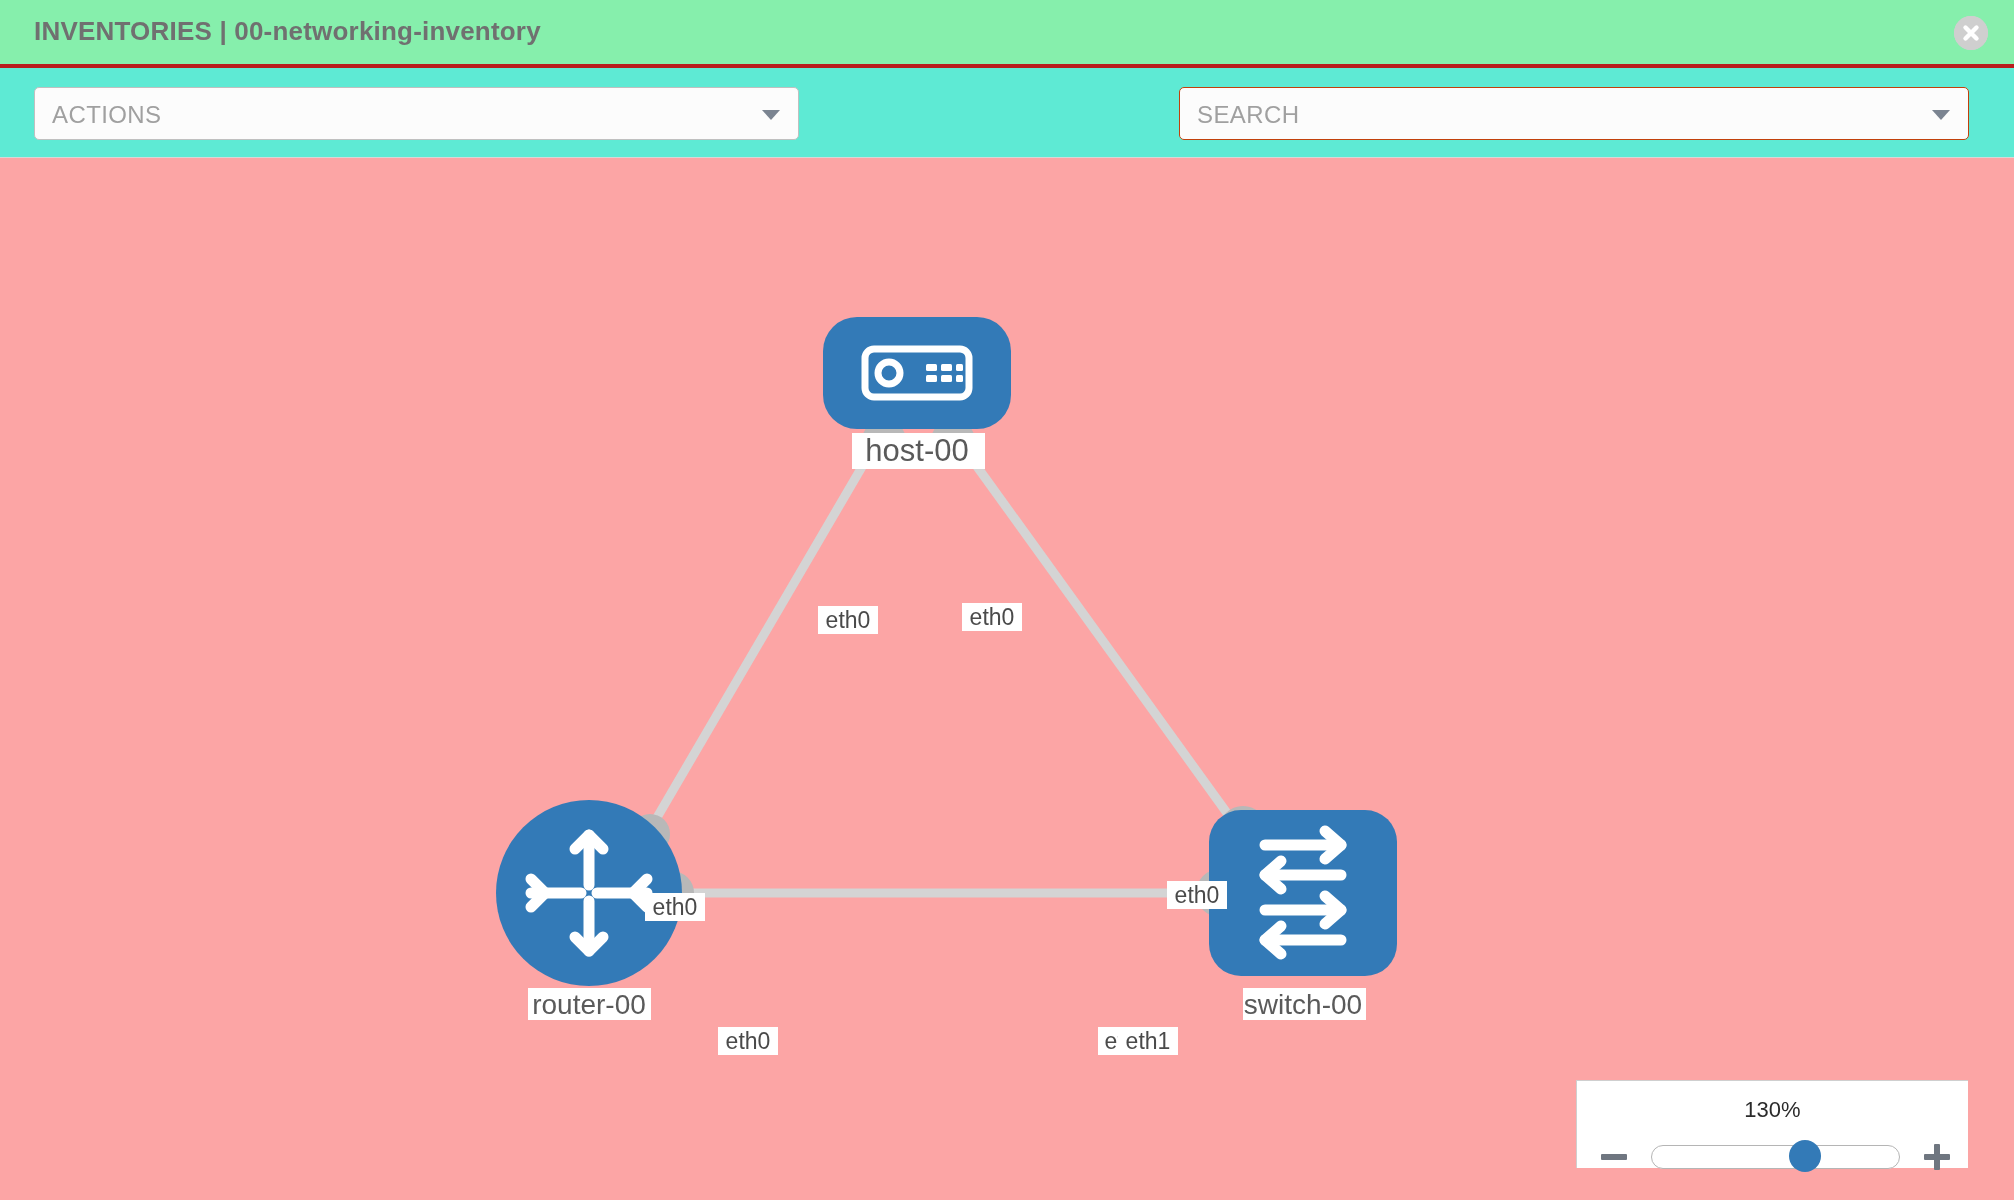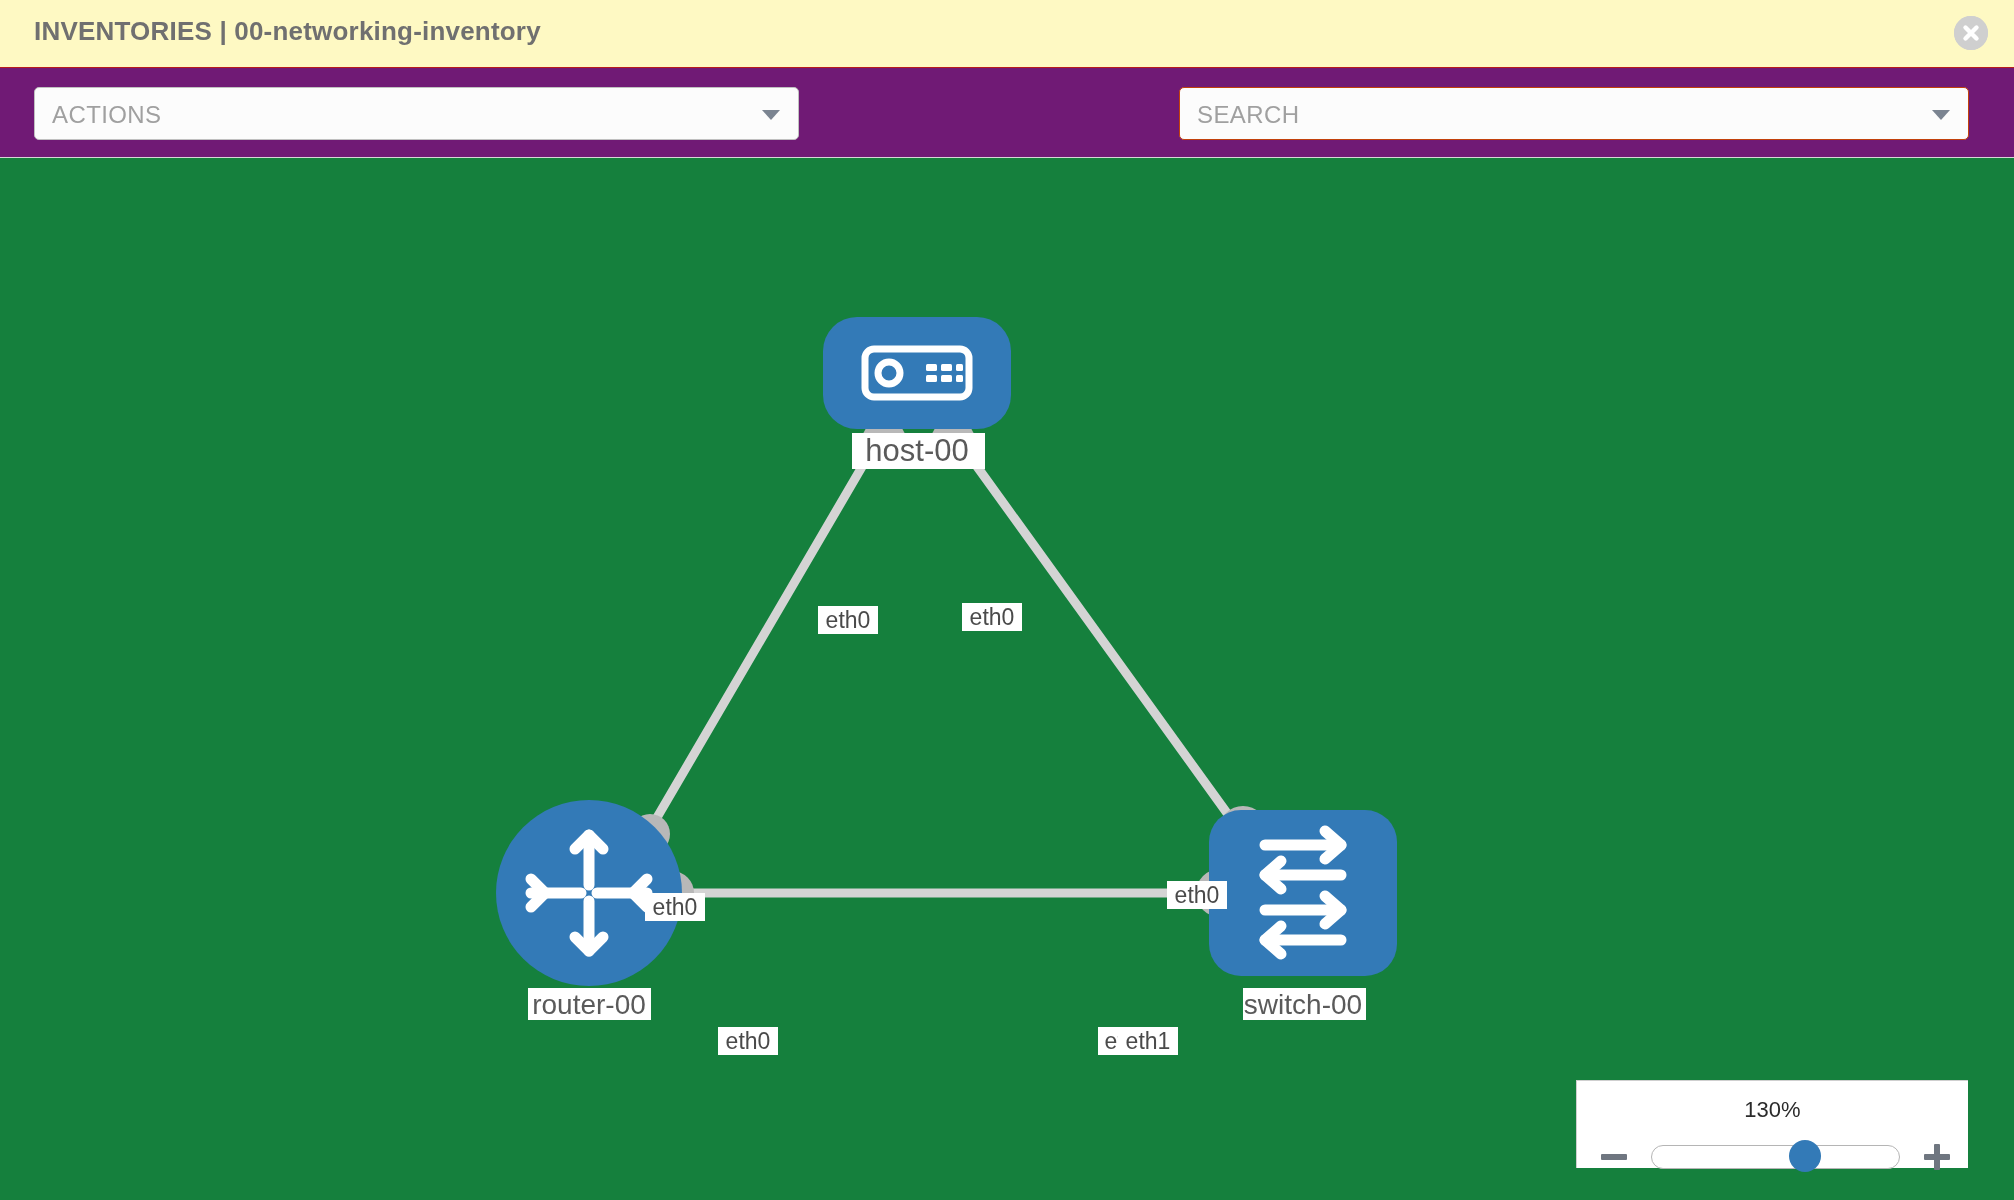--- a/index.html
+++ b/index.html
@@ -18,22 +18,22 @@
     height: 1200px;
     background: #f6f6f6;
   }
 
   
   .header {
     position: absolute;
     top: 0; left: 0;
     width: 2014px;
     height: 68px;
-    background: #fef9c3;
-    border-bottom: 1px solid #b91c1c;
+    background: #86efac;
+    border-bottom: 4px solid #b91c1c;
     box-sizing: border-box;
   }
   .header-title {
     position: absolute;
     left: 34px;
     top: 16px;
     font-size: 26px;
     font-weight: bold;
     color: #707070;
     letter-spacing: 0.2px;
@@ -50,21 +50,21 @@
     cursor: pointer;
   }
   .close-btn svg { display:block; }
 
   
   .toolbar {
     position: absolute;
     top: 68px; left: 0;
     width: 2014px;
     height: 90px;
-    background: #701a75;
+    background: #5eead4;
     border-bottom: 1px solid #d7d7d7;
     box-sizing: border-box;
   }
   .actions-select {
     position: absolute;
     left: 34px;
     top: 19px;
     width: 765px;
     height: 53px;
     background: #fcfcfc;
@@ -122,21 +122,21 @@
     color: #a0a0a0;
     letter-spacing: 0.4px;
   }
 
   
   .canvas {
     position: absolute;
     top: 158px; left: 0;
     width: 2014px;
     height: 1042px;
-    background: #15803d;
+    background: #fca5a5;
     overflow: hidden;
   }
   .canvas svg { display: block; }
 
   
 
   
   .zoom-panel {
     position: absolute;
     left: 1576px;

